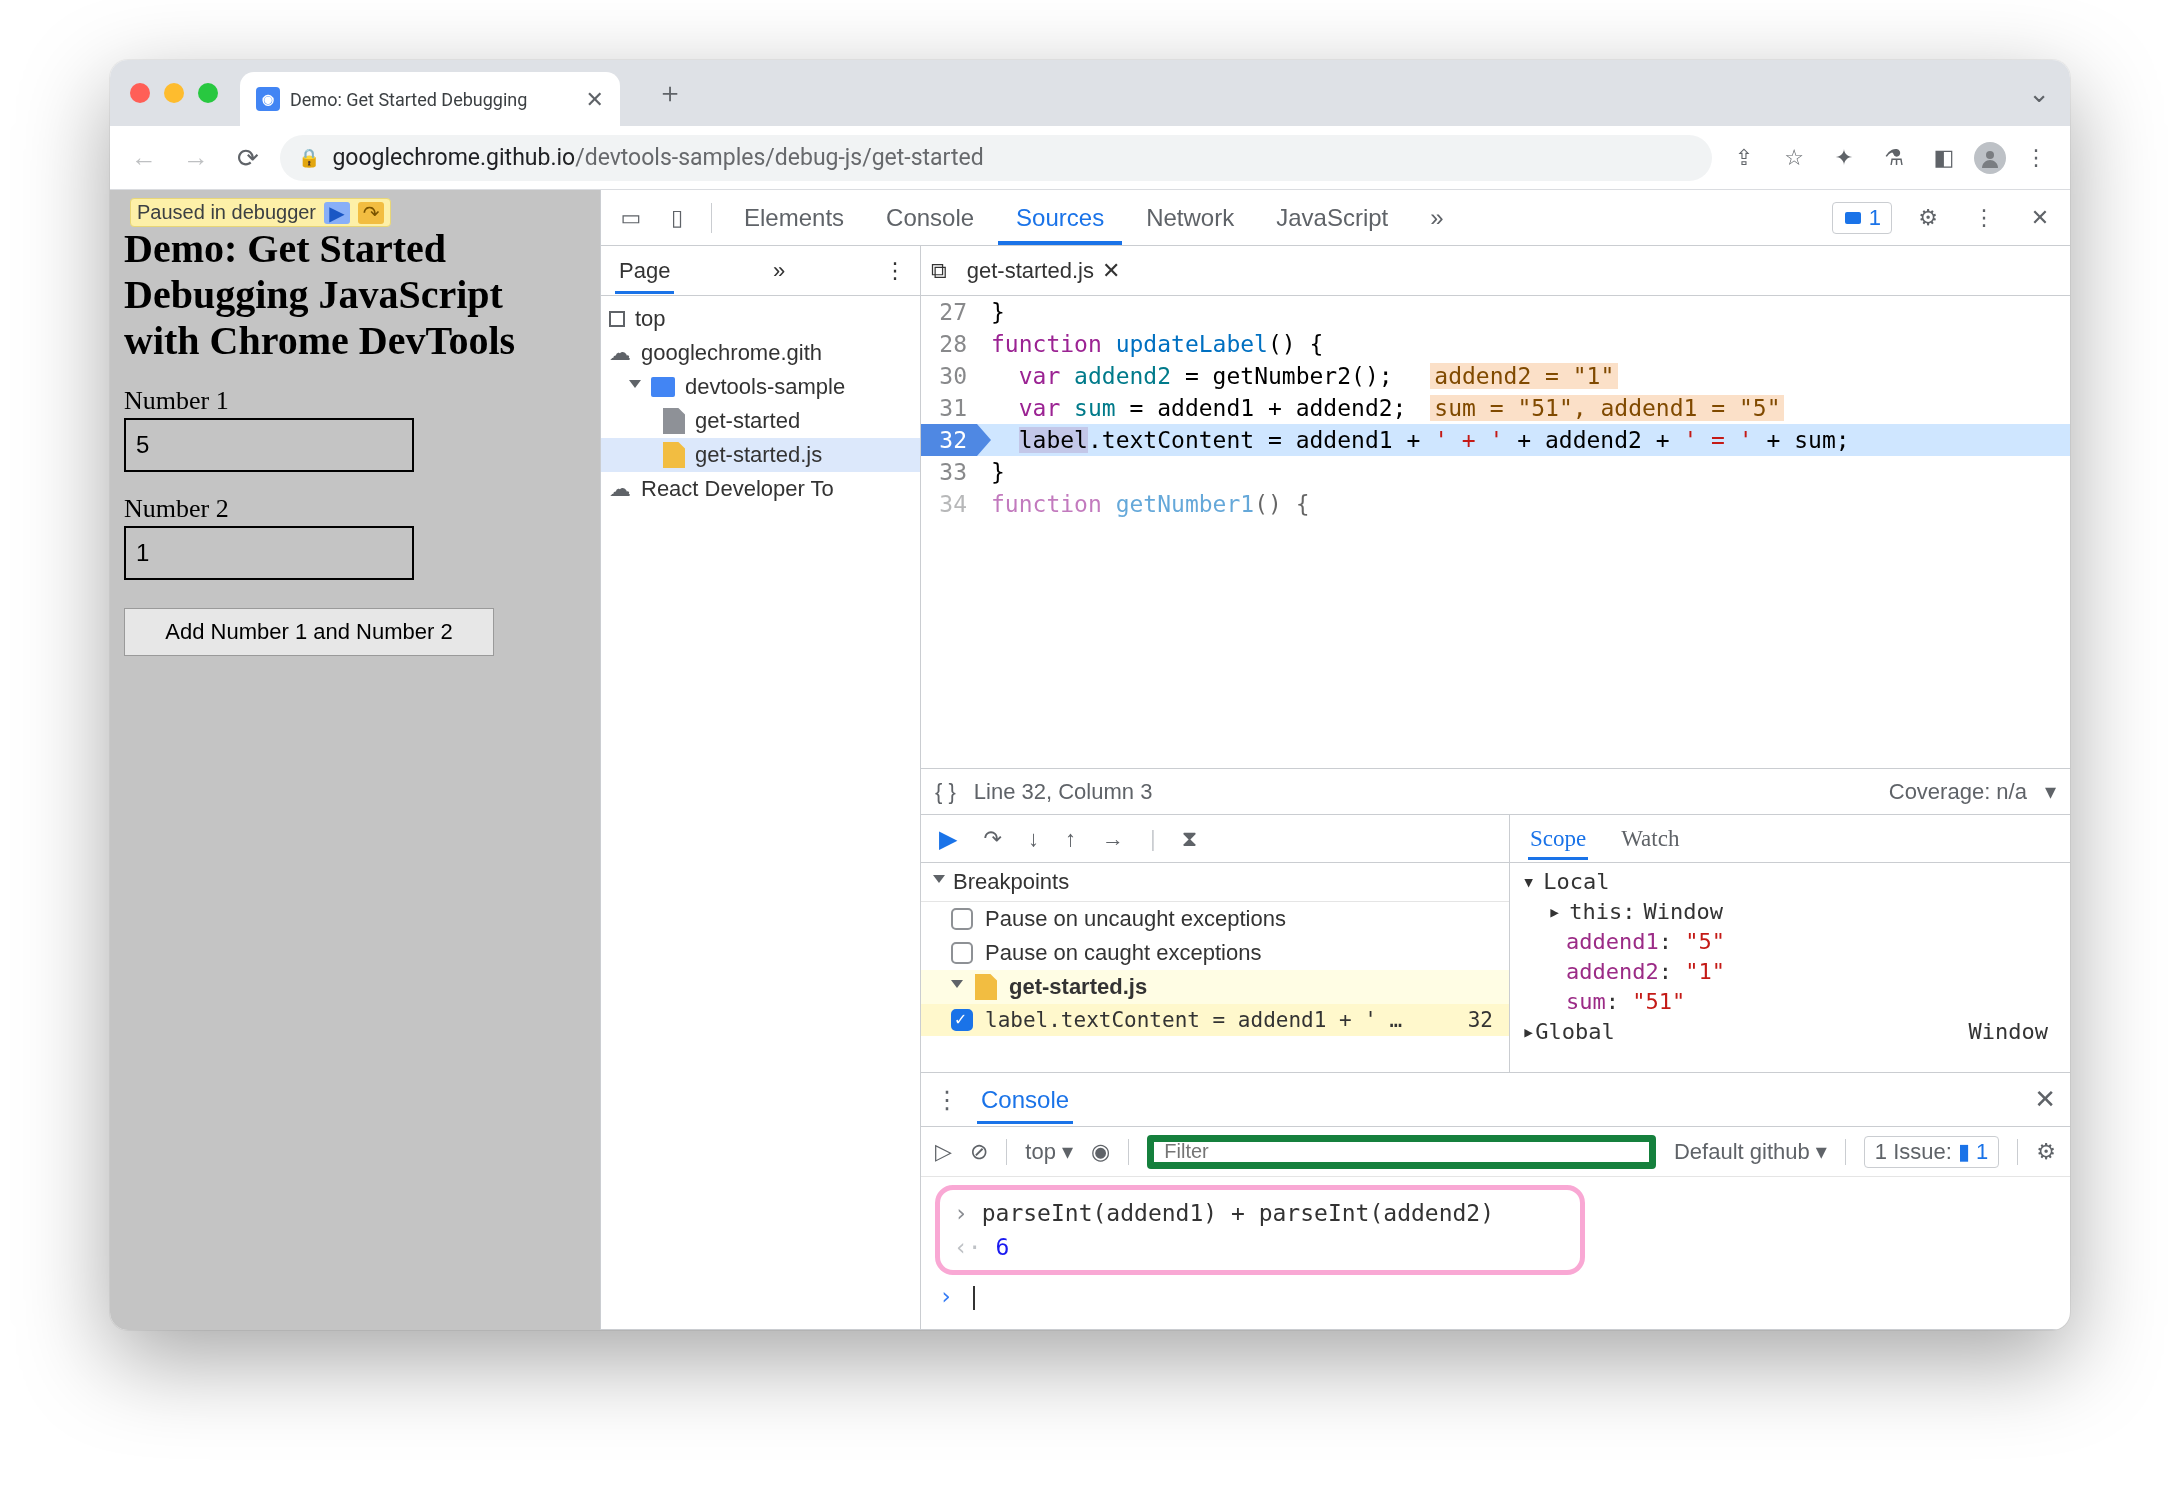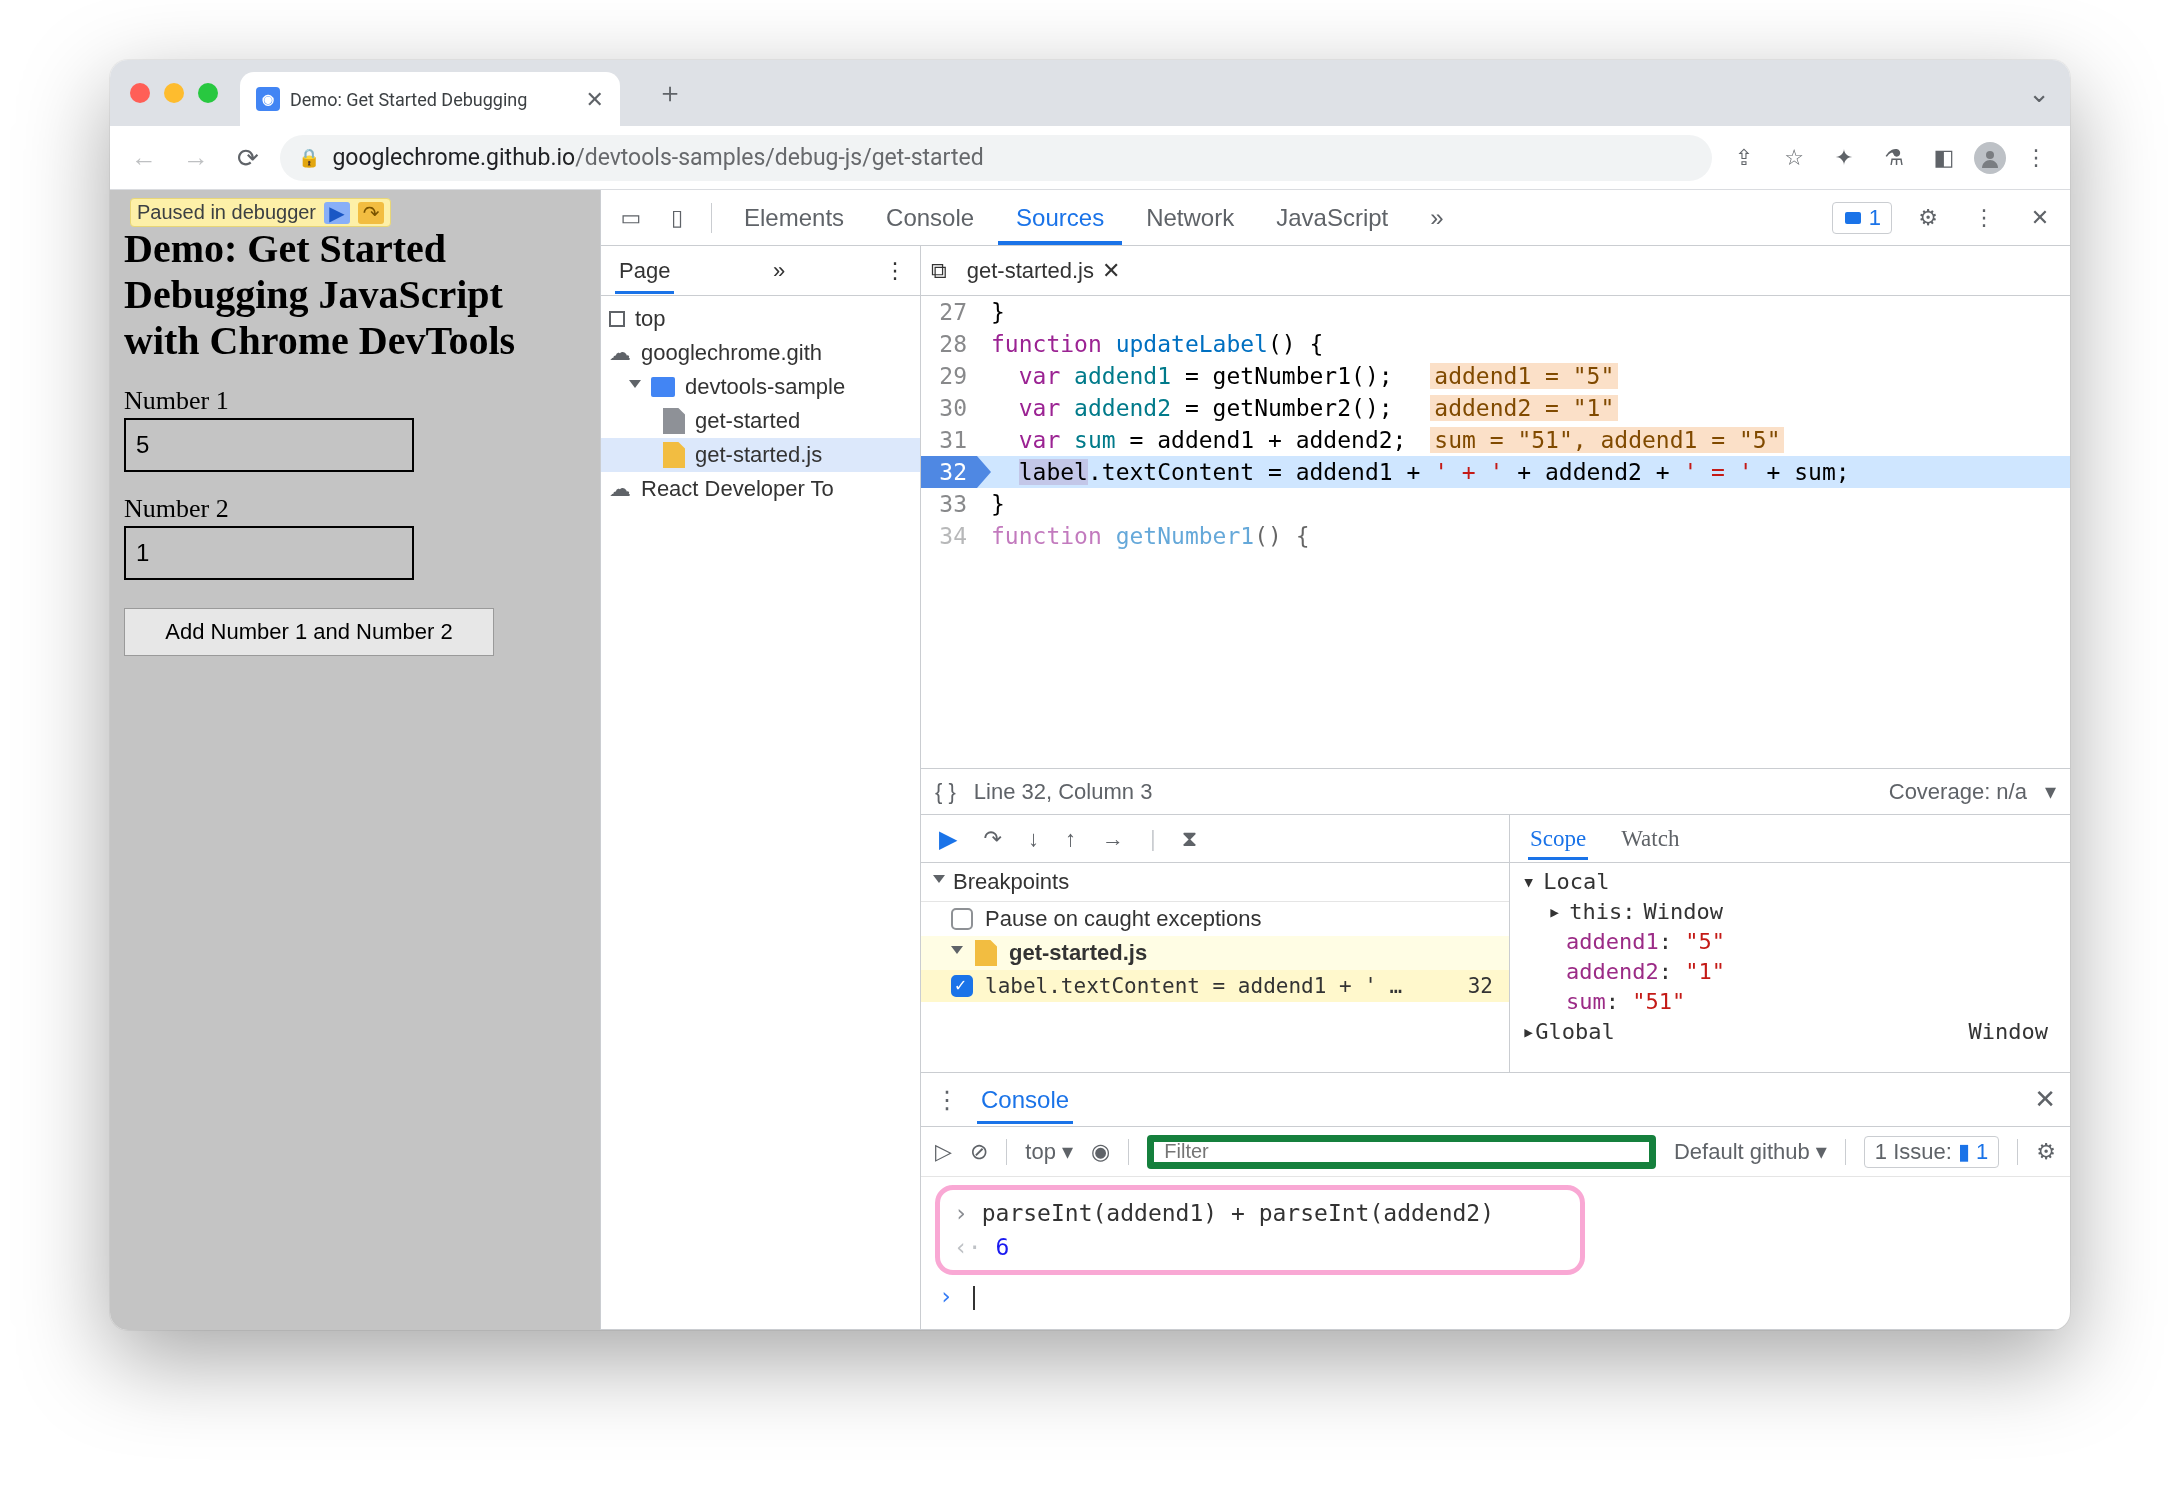--- a/index.html
+++ b/index.html
@@ -308,21 +308,20 @@
           <div class="file-tabs">
             <span>⧉</span>
             <span class="ftab">
                 <span>get-started.js</span> 
                 <span>✕</span>
               </span>
           </div>
           <div class="code">
             <div class="code-row"><span class="gut">27</span><span class="cline">}</span></div>
             <div class="code-row"><span class="gut">28</span><span class="cline"><span class="kw">function</span> <span class="fn">updateLabel</span>() {</span></div>
-            <div class="code-row"><span class="gut">29</span><span class="cline">  <span class="kw">var</span> <span class="id">addend1</span> = getNumber1();  <span class="hint">addend1 = "5"</span></span></div>
             <div class="code-row"><span class="gut">30</span><span class="cline">  <span class="kw">var</span> <span class="id">addend2</span> = getNumber2();  <span class="hint">addend2 = "1"</span></span></div>
             <div class="code-row"><span class="gut">31</span><span class="cline">  <span class="kw">var</span> <span class="id">sum</span> = addend1 + addend2; <span class="hint">sum = "51", addend1 = "5"</span></span></div>
             <div class="code-row exec"><span class="gut">32</span><span class="cline">  <span class="sel-token">label</span>.textContent = addend1 + <span class="str">' + '</span> + addend2 + <span class="str">' = '</span> + sum;</span></div>
             <div class="code-row"><span class="gut">33</span><span class="cline">}</span></div>
             <div class="code-row" style="opacity:.6"><span class="gut">34</span><span class="cline"><span class="kw">function</span> <span class="fn">getNumber1</span>() {</span></div>
           </div>
           <div class="editor-foot">
             <span>{ }</span>
             <span>Line 32, Column 3</span>
             <span class="cov">Coverage: n/a</span>
@@ -336,20 +335,24 @@
                 <span>↷</span>
                 <span>↓</span>
                 <span>↑</span>
                 <span>→</span>
                 <span style="color:#cacdd1">|</span>
                 <span>⧗</span>
               </div>
               <div class="sect-head">
                   <span class="tri down"></span>
                   <span>Breakpoints</span>
+                </div>
+              <div class="chkrow">
+                  <span class="chkbox"></span>
+                  <span>Pause on uncaught exceptions</span>
                 </div>
               <div class="chkrow">
                   <span class="chkbox"></span>
                   <span>Pause on caught exceptions</span>
                 </div>
               <div class="chkrow bp-file">
                   <span class="tri down"></span>
                   <span class="ficon js"></span>
                   <b>get-started.js</b>
                 </div>

